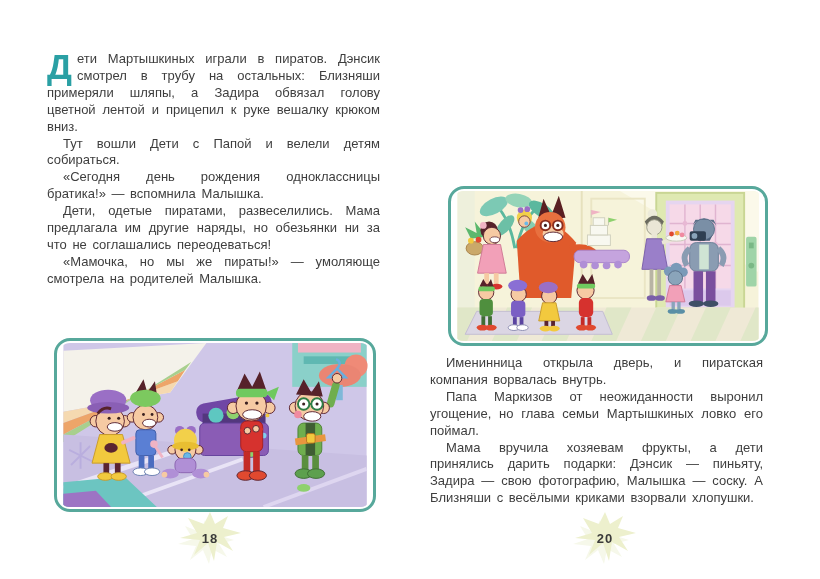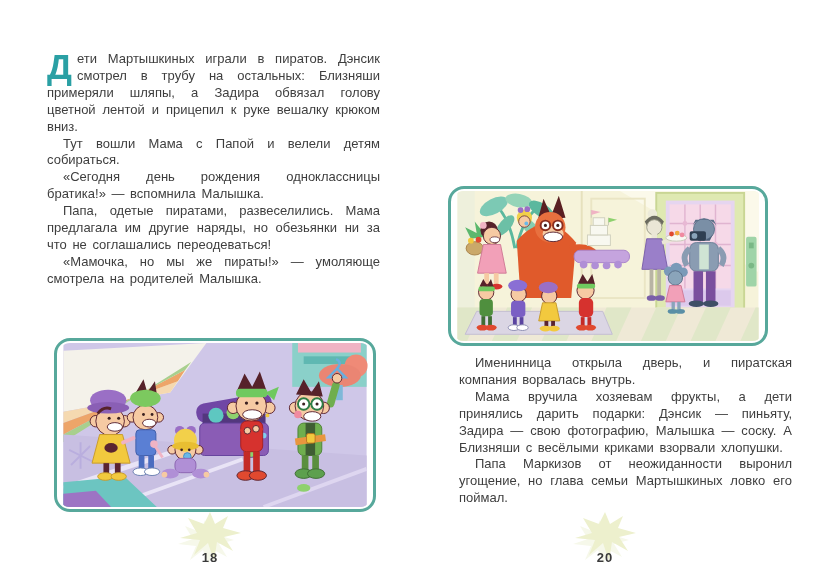--- a/index.html
+++ b/index.html
@@ -12,47 +12,47 @@
     text-align:justify;word-spacing:2px;
   }
   .column p{margin:0;text-indent:16px;}
   .column p.no-indent{text-indent:0;}
   .dropcap{
     float:left;color:#2aa0a4;font-size:35px;line-height:29px;font-weight:bold;
     margin:1px 5px 0 0;
   }
   #left-text{left:47px;top:51px;}
   #right-text-top{left:451px;top:51px;}
-  #right-text-bottom{left:459px;top:355px;}
+  #right-text-bottom{left:430px;top:355px;}
   .illustration{
     position:absolute;border:3px solid #57a89b;border-radius:16px;background:#ffffff;
     box-sizing:border-box;padding:2px;
   }
   .illustration svg{display:block;border-radius:11px;}
   #ill-left{left:54px;top:338px;width:322px;height:174px;}
   #ill-right{left:448px;top:186px;width:320px;height:160px;}
   .pagenum{
     position:absolute;width:66px;height:54px;top:511px;
-    display:flex;align-items:flex-end;justify-content:center;
+    display:flex;align-items:center;justify-content:center;
   }
   .pagenum svg{position:absolute;left:0;top:0;}
   .pagenum .num{
     position:relative;font-size:13px;font-weight:bold;color:#3a3a3a;letter-spacing:1px;
   }
   #pagenum-left{left:177px;}
   #pagenum-right{left:572px;}
 </style>
 </head>
 <body>
 
 <section class="column" id="left-text">
   <p class="no-indent"><span class="dropcap">Д</span><span>ети Мартышкиных играли в пиратов. Дэнсик смотрел в трубу на остальных: Близняши примеряли шляпы, а Задира обвязал голову цветной лентой и прицепил к руке вешалку крюком вниз.</span></p>
-  <p>Тут вошли Мама с Папой и велели детям собираться.</p>
+  <p>Тут вошли Дети с Папой и велели детям собираться.</p>
   <p>«Сегодня день рождения одноклассницы братика!» — вспомнила Малышка.</p>
-  <p>Папа, одетые пиратами, развеселились. Мама предлагала им другие наряды, но обезьянки ни за что не соглашались переодеваться!</p>
+  <p>Дети, одетые пиратами, развеселились. Мама предлагала им другие наряды, но обезьянки ни за что не соглашались переодеваться!</p>
   <p>«Мамочка, но мы же пираты!» — умоляюще смотрела на родителей Малышка.</p>
 </section>
 
 <div class="illustration" id="ill-left" role="img" aria-label="Пять обезьянок, одетых пиратами, в детской комнате: Близняши в шляпах, Малышка с соской, Задира в красном костюме с зелёной лентой и мальчик в очках с вешалкой у сундука с игрушками">
   <svg width="312" height="164" viewBox="0 0 318 172">
     <g>
       <rect width="318" height="172" fill="#cfc7e8"></rect>
       <polygon points="0,8 150,0 112,52 0,72" fill="#f4f2ea"></polygon>
       <polygon points="0,72 112,52 120,40 0,84" fill="#f5d9b0"></polygon>
       <polygon points="0,84 120,40 128,28 0,96" fill="#eda569"></polygon>
@@ -377,22 +377,22 @@
       <rect x="224" y="116" width="3.5" height="8" fill="#8aa4ba"></rect>
         <rect x="230" y="116" width="3.5" height="8" fill="#8aa4ba"></rect>
       <ellipse cx="225" cy="126" rx="5" ry="2.5" fill="#5a8fa6"></ellipse>
         <ellipse cx="233" cy="126" rx="5" ry="2.5" fill="#5a8fa6"></ellipse>
     </g>
   </svg>
 </div>
 
 <section class="column" id="right-text-bottom">
   <p>Именинница открыла дверь, и пиратская компания ворвалась внутрь.</p>
+  <p>Папа Маркизов от неожиданности выронил угощение, но глава семьи Мартышкиных ловко его поймал.</p>
   <p>Мама вручила хозяевам фрукты, а дети принялись дарить подарки: Дэнсик — пиньяту, Задира — свою фотографию, Малышка — соску. А Близняши с весёлыми криками взорвали хлопушки.</p>
-  <p>Папа Маркизов от неожиданности выронил угощение, но глава семьи Мартышкиных ловко его поймал.</p>
 </section>
 
 <div class="pagenum" id="pagenum-right">
   <svg width="66" height="54" viewBox="0 0 66 54">
     <polygon points="28,9 33,20 45,13 41,24 57,29 42,33 50,46 35,38 32,53 26,39 13,49 19,35 1,33 16,28 8,15 23,21" fill="#f6f8ea"></polygon>
     <polygon points="33,1 38,13 51,5 46,17 64,22 47,26 56,40 40,31 37,50 31,32 17,44 23,29 3,27 20,22 11,7 27,13" fill="#edf0cd"></polygon>
   </svg>
   <span class="num">20</span>
 </div>
 

